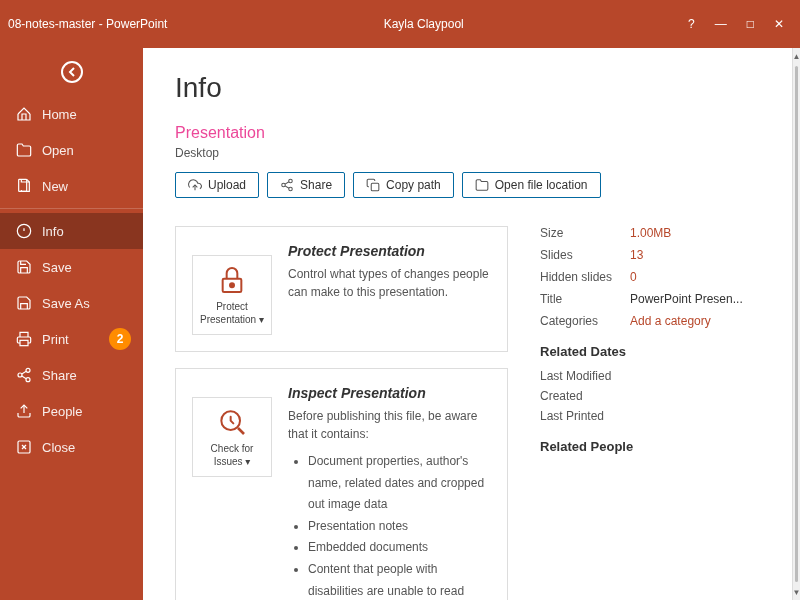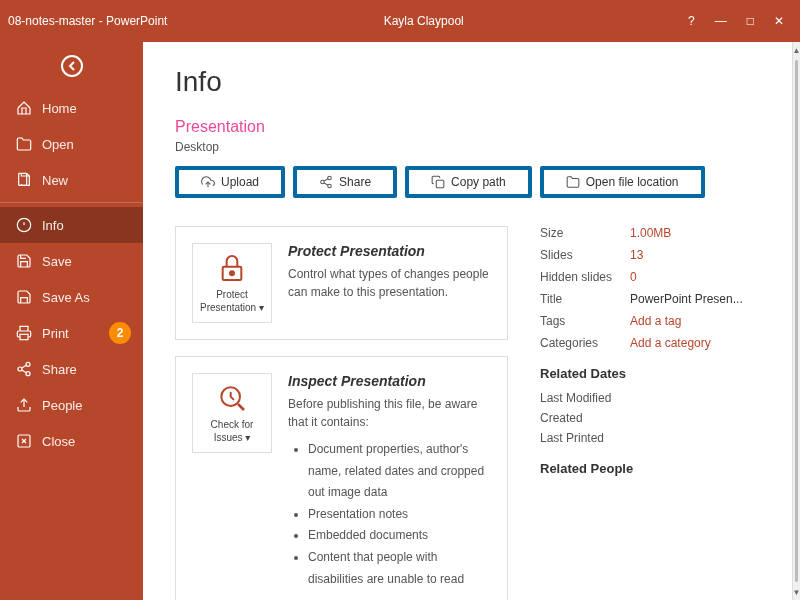--- a/index.html
+++ b/index.html
@@ -1,21 +1,21 @@
 <!DOCTYPE html>
 <html><head>
   <meta charset="utf-8">
   <style>
     * { margin: 0; padding: 0; box-sizing: border-box; }
     body { font-family: 'Segoe UI', Arial, sans-serif; font-size: 13px; background: #fff; width: 800px; height: 600px; overflow: hidden; display: flex; flex-direction: column; }
 
     
     .titlebar {
       display: flex; align-items: center; justify-content: space-between;
-      background: #b7472a; color: #fff; height: 42px; padding: 0 8px;
+      background: #b7472a; color: #fff; height: 48px; padding: 0 8px;
       flex-shrink: 0;
     }
     .titlebar-center { display: flex; align-items: center; gap: 6px; font-size: 12px; }
     .titlebar-controls { display: flex; gap: 4px; }
     .titlebar-btn { background: none; border: none; color: #fff; font-size: 12px; cursor: pointer; padding: 2px 8px; }
 
     
     .main-container { display: flex; flex: 1; overflow: hidden; }
 
     
@@ -48,39 +48,39 @@
       flex: 1; background: #fff; overflow-y: auto; padding: 24px 32px;
     }
     .content-title { font-size: 28px; font-weight: 300; color: #333; margin-bottom: 20px; }
 
     
     .presentation-label { font-size: 16px; color: #ec4899; margin-bottom: 4px; }
     .location-text { font-size: 12px; color: #555; margin-bottom: 12px; }
     .action-buttons { display: flex; gap: 8px; margin-bottom: 28px; flex-wrap: wrap; }
     .action-btn {
       display: flex; align-items: center; gap: 6px;
-      border: 4px solid #0369a1; background: #fff; padding: 5px 22px;
+      border: 1px solid #0369a1; background: #fff; padding: 5px 12px;
       cursor: pointer; font-size: 12px; color: #333; border-radius: 2px;
     }
 
     
     .info-grid { display: flex; gap: 32px; }
     .info-left { flex: 1; }
     .info-right { width: 220px; flex-shrink: 0; }
 
     .info-card {
       display: flex; align-items: flex-start; gap: 16px;
       border: 1px solid #ddd; padding: 16px; margin-bottom: 16px;
       background: #fff;
     }
     .info-card-icon {
       width: 80px; height: 80px; flex-shrink: 0;
       border: 1px solid #ddd; display: flex; flex-direction: column;
       align-items: center; justify-content: center; gap: 4px;
-      font-size: 11px; color: #444; cursor: pointer; text-align: center;
+      font-size: 11px; color: #444; cursor: pointer; text-align: center; margin-top: 12px;
     }
     .info-card-content { flex: 1; }
     .info-card-title { font-size: 14px; font-weight: 600; color: #333; margin-bottom: 6px; font-style: italic; }
     .info-card-desc { font-size: 12px; color: #555; line-height: 1.5; margin-bottom: 8px; }
     .info-card-list { list-style: disc; padding-left: 20px; font-size: 12px; color: #555; line-height: 1.8; }
 
     
     .properties-header {
       font-size: 13px; font-weight: 600; color: #333; margin-bottom: 12px;
       display: flex; align-items: center; gap: 4px;
@@ -328,24 +328,20 @@
         </div>
         <div class="prop-row">
           <span class="prop-label">Hidden slides</span>
           <span class="prop-value link">0</span>
         </div>
         <div class="prop-row">
           <span class="prop-label">Title</span>
           <span class="prop-value">PowerPoint Presen...</span>
         </div>
         <div class="prop-row">
-          <span class="prop-label">Tags</span>
-          <span class="prop-value link">Add a tag</span>
-        </div>
-        <div class="prop-row">
           <span class="prop-label">Categories</span>
           <span class="prop-value link">Add a category</span>
         </div>
 
         <div class="related-dates-header">Related Dates</div>
 
         <div class="date-row">
           <span class="date-label">Last Modified</span>
           <span class="date-value"></span>
         </div>

